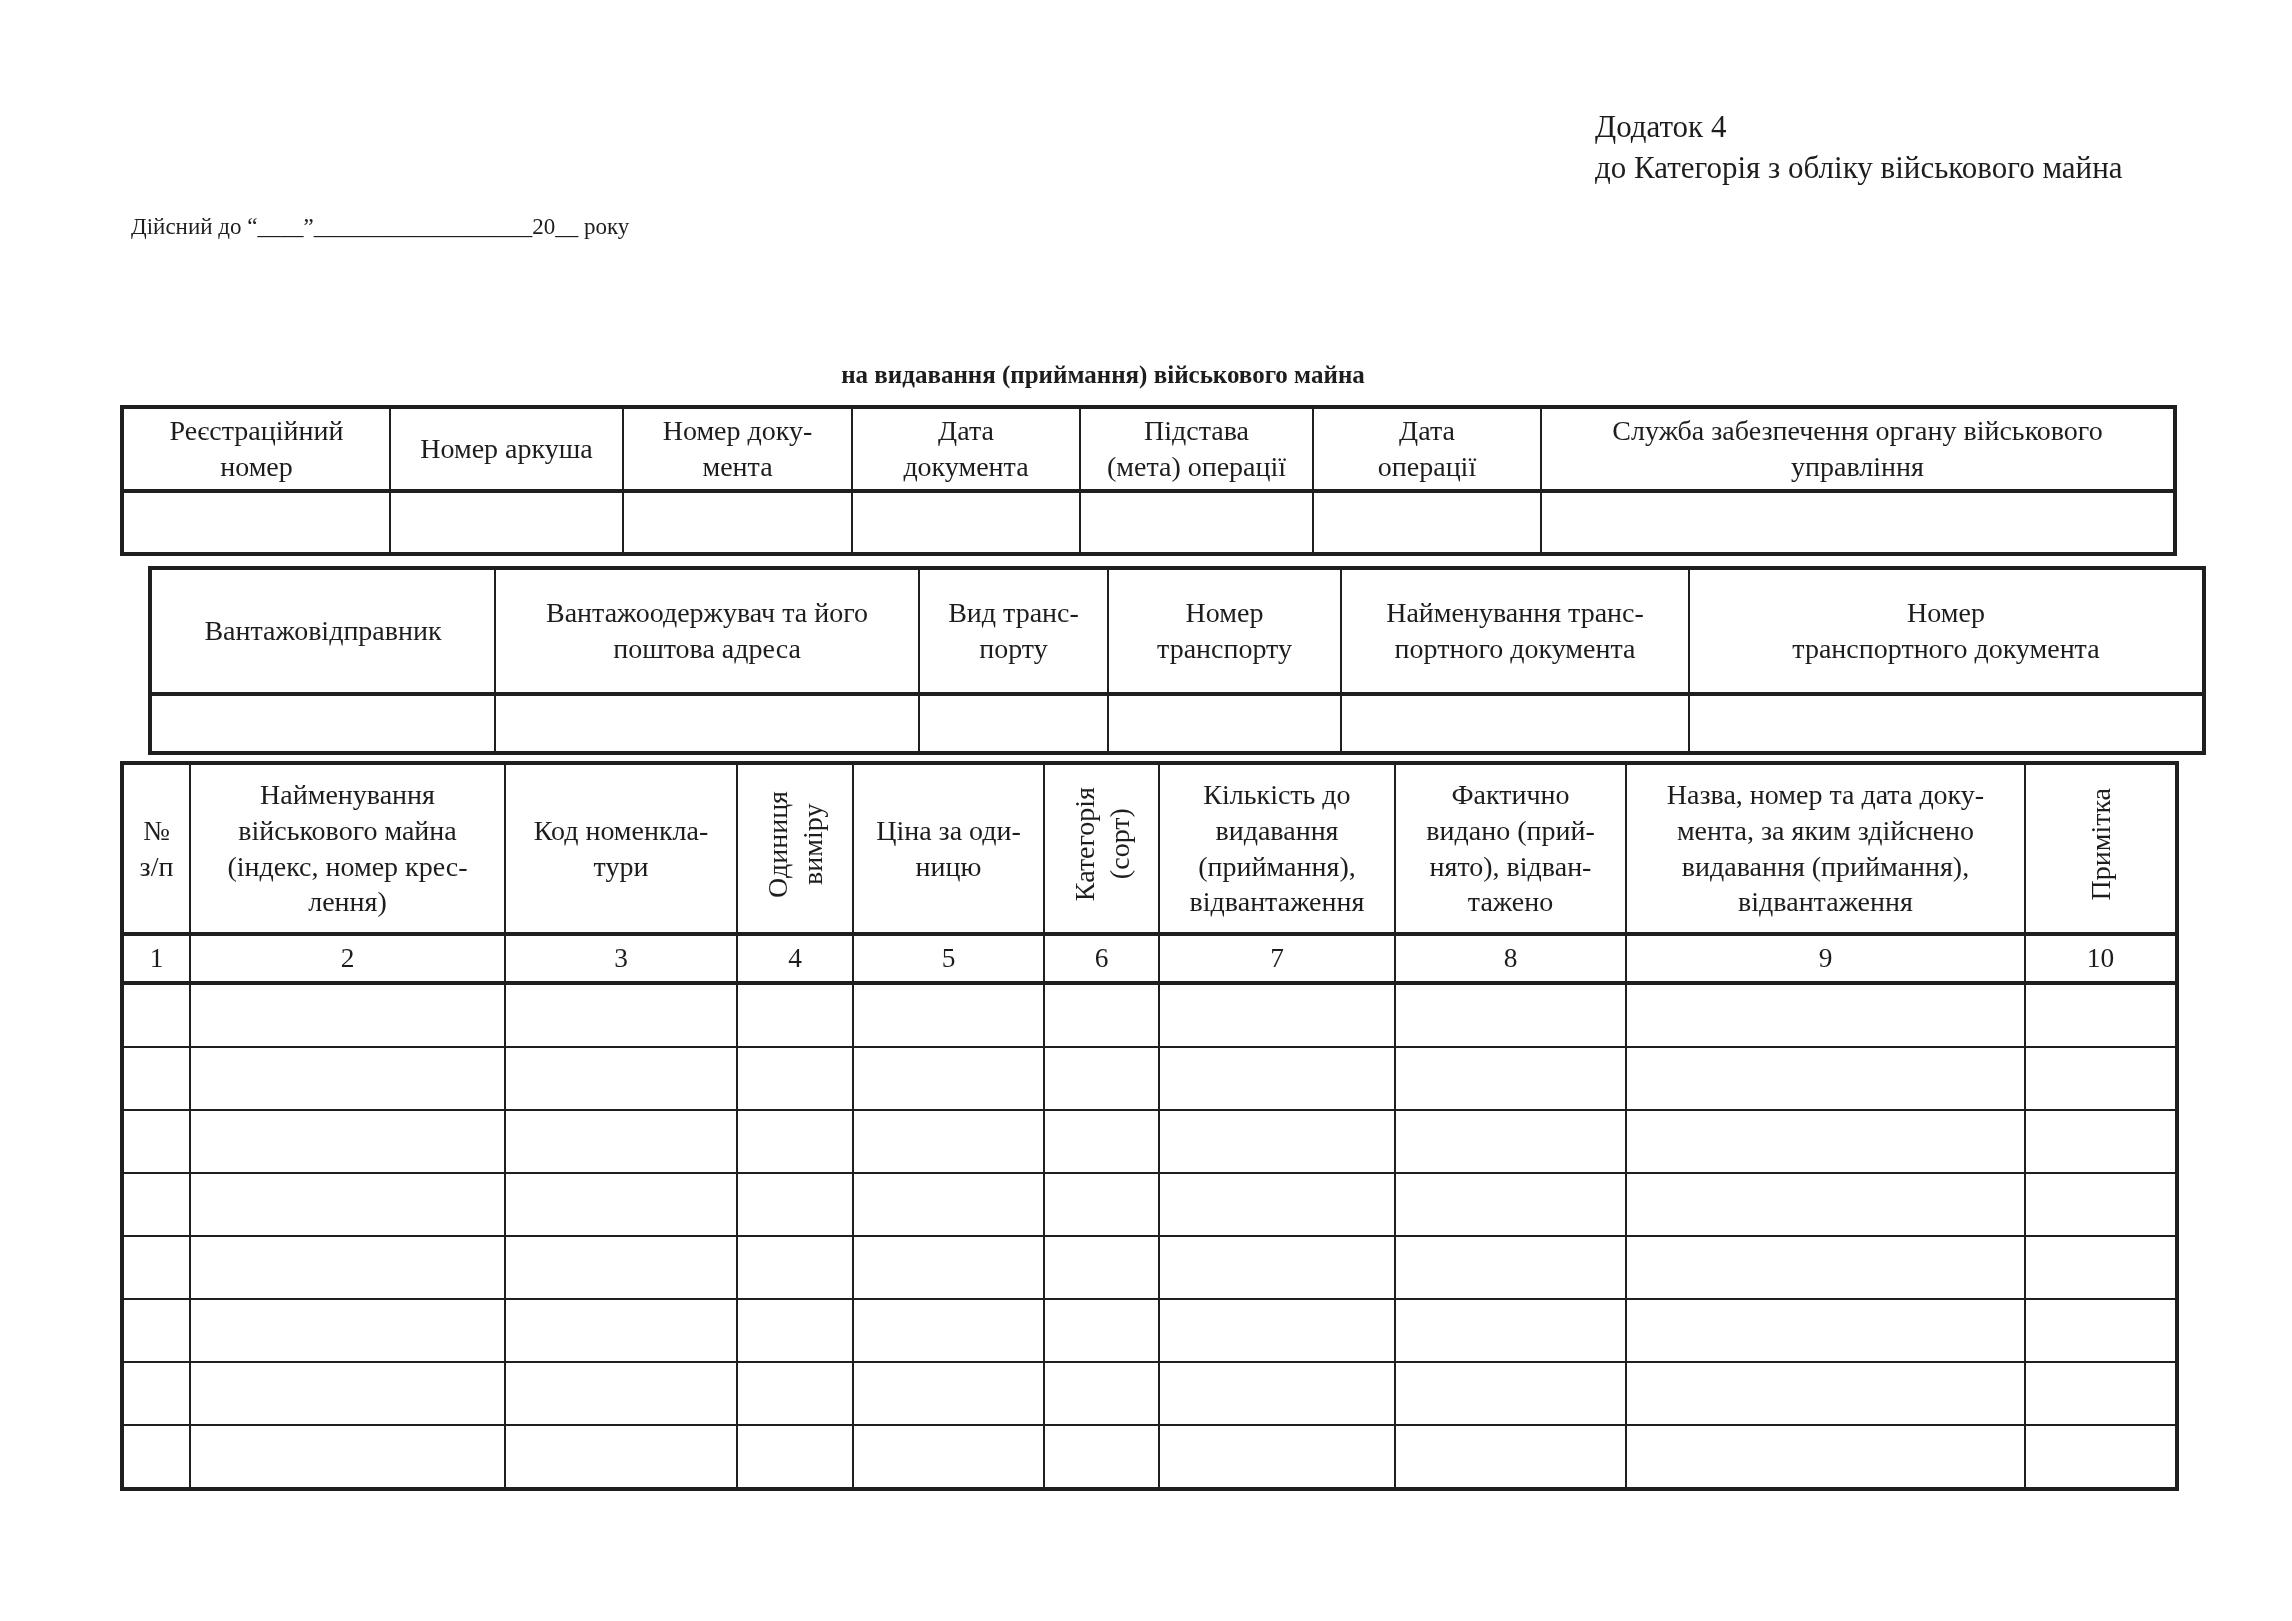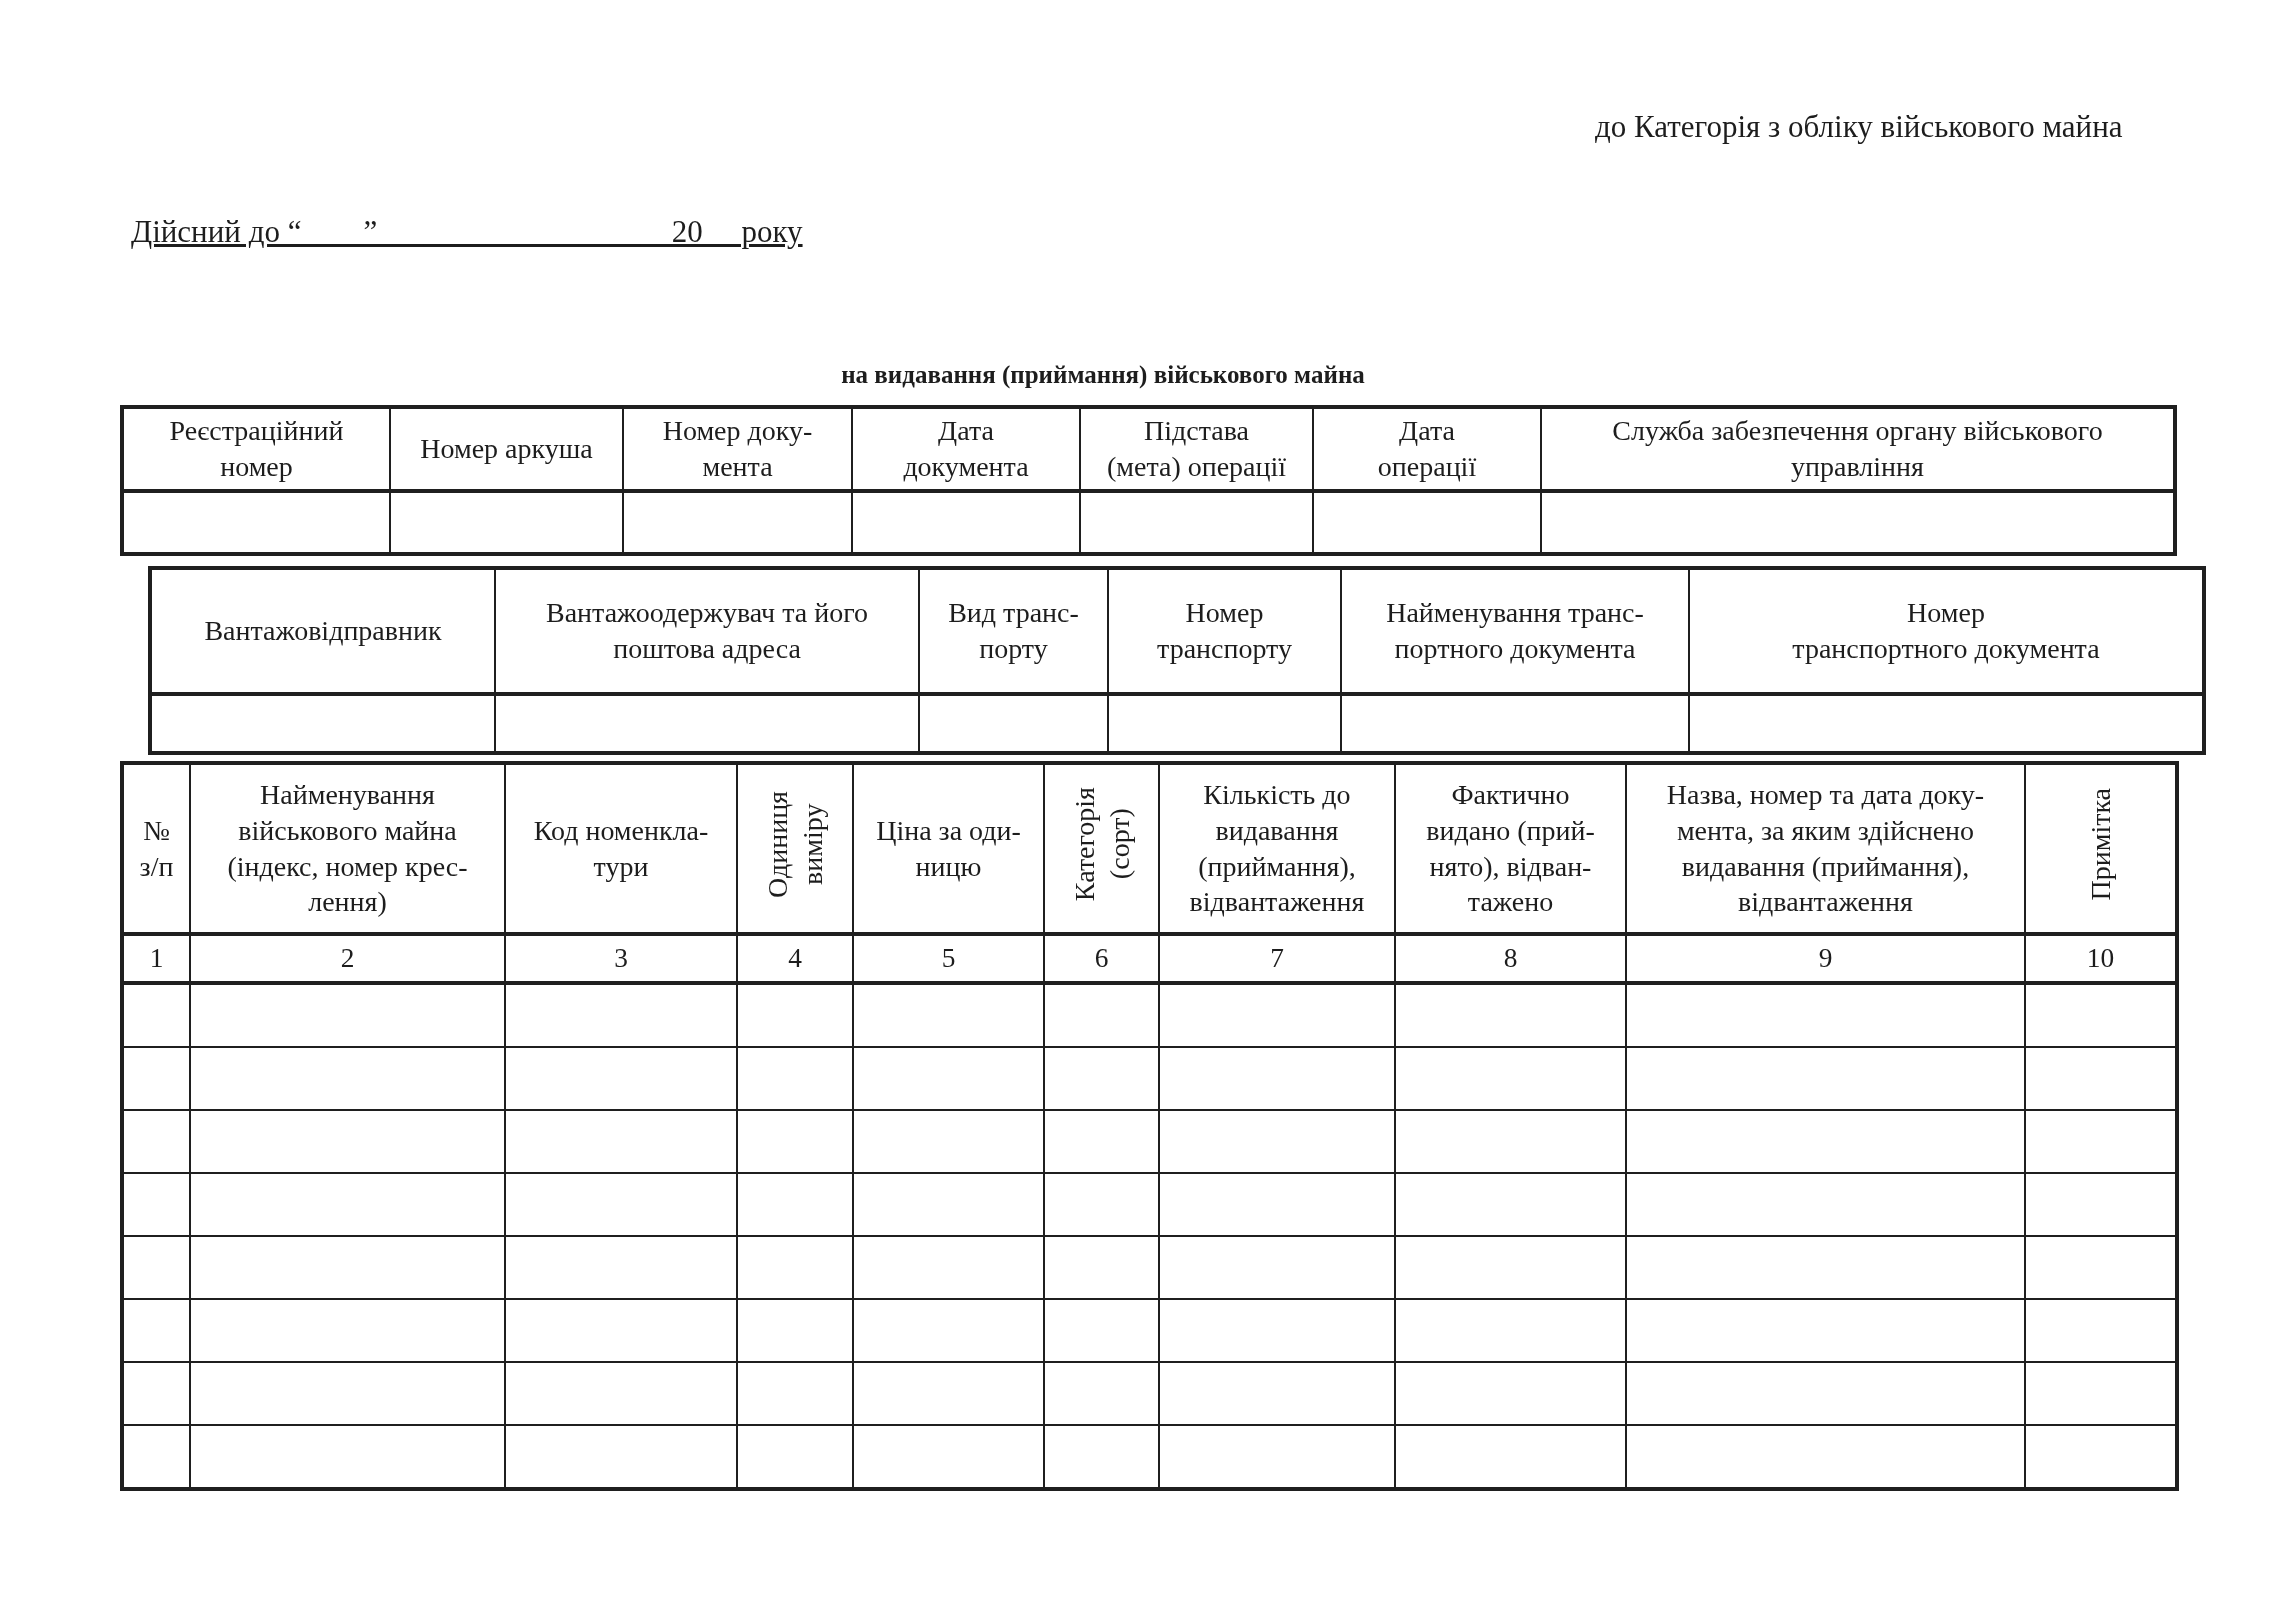--- a/index.html
+++ b/index.html
@@ -11,23 +11,22 @@
   .page{
     position:relative;
     width:2293px;
     height:1621px;
     background:#ffffff;
     overflow:hidden;
   }
   .valid-until{
     position:absolute;
     left:131px; top:214px;
-    font-size:31px;
+    font-size:23px;
     white-space:pre;
-    text-decoration:underline;
   }
   .appendix{
     position:absolute;
     left:1595px; top:106px;
     font-size:31px;
     line-height:41px;
   }
   .title-line{
     position:absolute;
     left:120px; top:308px;
@@ -102,20 +101,21 @@
   }
 </style>
 </head>
 <body>
 
 <div class="page">
 
   <div class="valid-until">Дійсний до “____”___________________20__ року</div>
 
   <div class="appendix">
+    <div>Додаток 4</div>
     <div>до Категорія з обліку військового майна</div>
   </div>
 
 
   <div class="subtitle">на видавання (приймання) військового майна</div>
 
   <table class="t t1">
     <colgroup>
       <col style="width:268px">
         <col style="width:233px">

